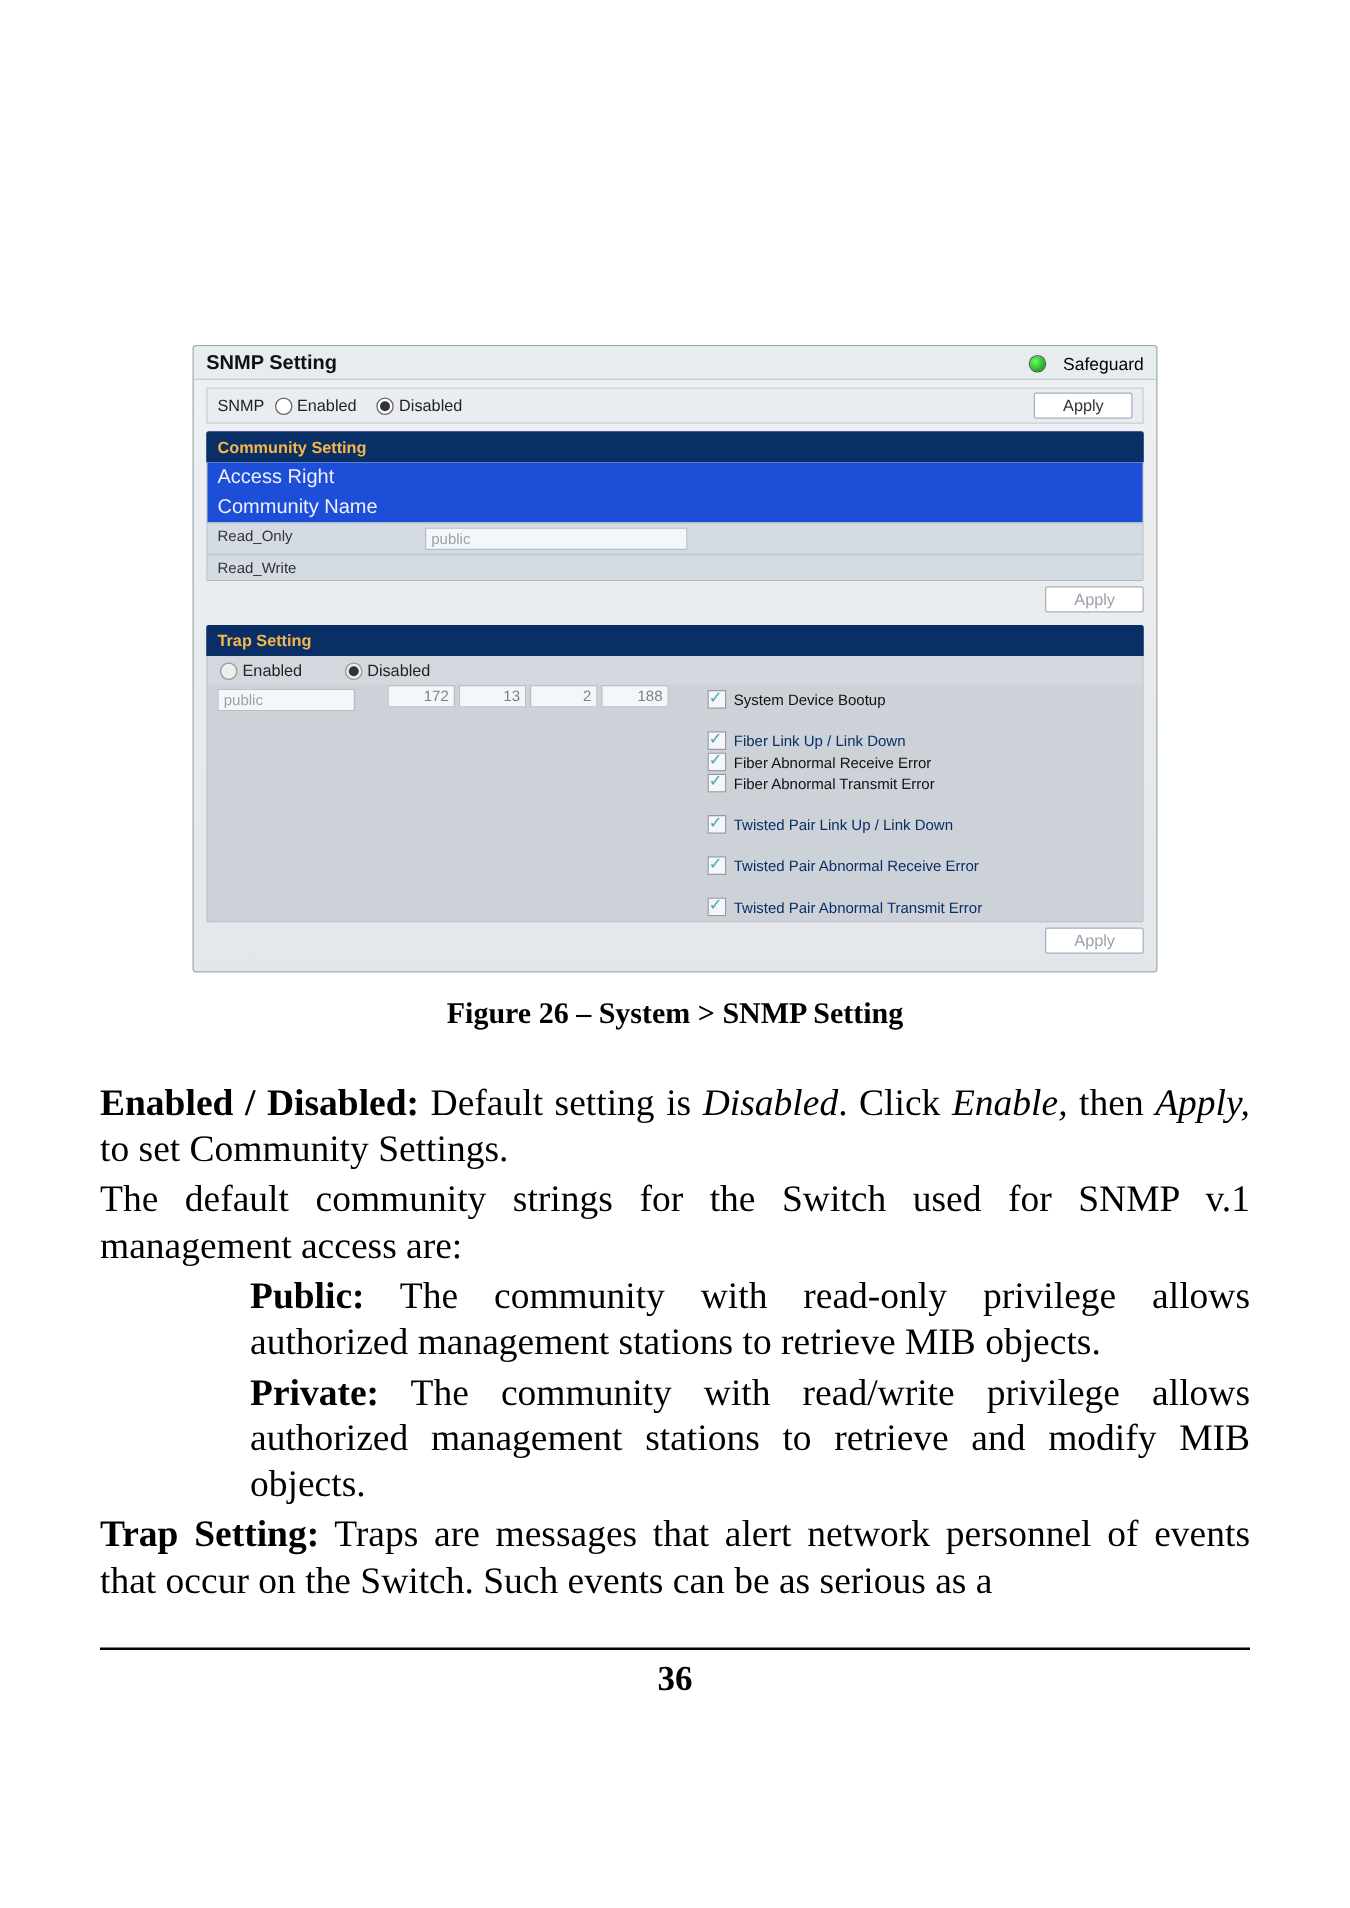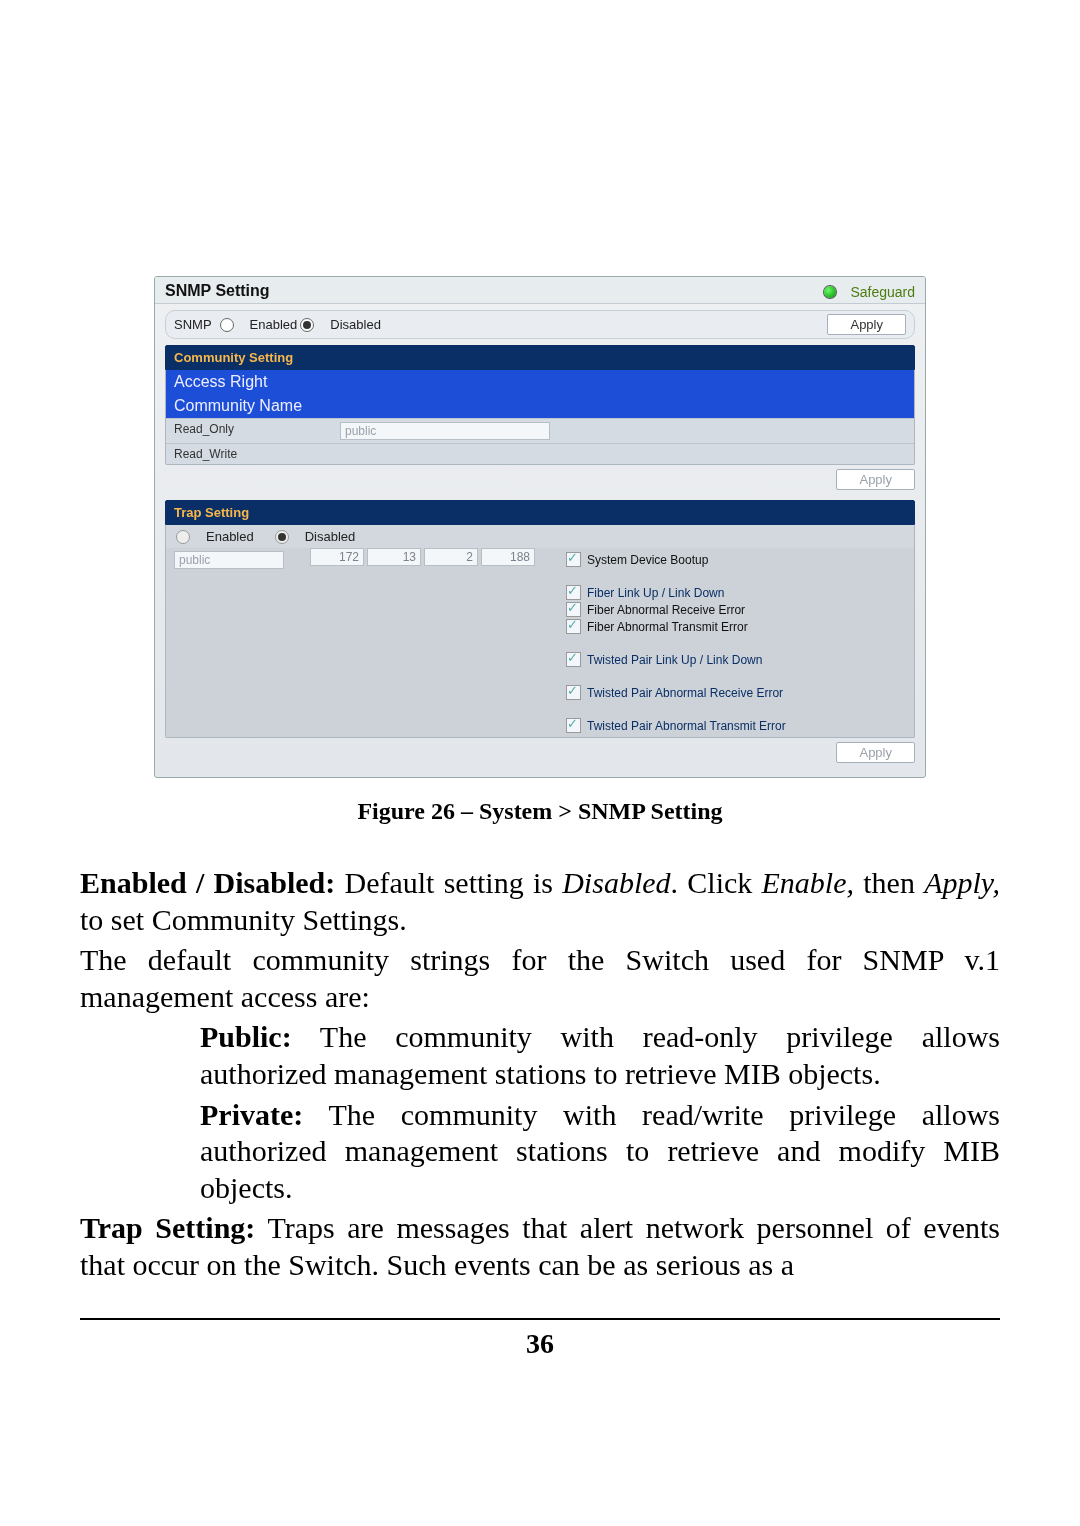--- a/index.html
+++ b/index.html
@@ -23,64 +23,64 @@
     font-family: Tahoma, Arial, sans-serif;
     font-size: 13px;
     color: #000;
     padding: 0;
     overflow: hidden;
     border-radius: 3px;
   }
   .titlebar {
     display: flex;
     justify-content: space-between;
-    align-items: flex-end;
+    align-items: center;
     padding: 5px 10px 3px 10px;
     background: #e7ecef;
     border-bottom: 1px solid #c3cbd3;
   }
   .title {
     font-weight: bold;
     font-size: 16px;
     color: #111;
   }
   .safeguard {
     display: flex;
     align-items: center;
     gap: 14px;
-    color: #4d7c0f;
+    color: #000000;
     font-size: 14px;
   }
   .safeguard-dot {
     width: 12px; height: 12px; border-radius: 50%;
     background: radial-gradient(circle at 35% 35%, #6f6, #080);
     box-shadow: 0 0 0 1px #555;
   }
   .strip {
     margin: 6px 10px 6px 10px;
     background: #e9edf1;
     border: 1px solid #c6cfd7;
     padding: 3px 8px;
     display: flex;
     align-items: center;
-    border-radius: 10px;
+    border-radius: 0;
   }
   .strip .lab { margin-right: 8px; color: #222; }
   .radio {
     width: 12px; height: 12px; border-radius: 50%;
     border: 1px solid #666; background: #fff;
     display: inline-block; vertical-align: middle; margin-right: 4px;
     position: relative;
   }
   .radio.selected::after {
     content: ""; position: absolute; inset: 2px;
     border-radius: 50%; background: #333;
   }
   .radio.disabled { background:#eee; border-color:#999; }
-  .opt { margin-right: 3px; color:#222; display:inline-flex; align-items:center;gap:12px; }
+  .opt { margin-right: 16px; color:#222; display:inline-flex; align-items:center; }
   .apply-btn {
     margin-left: auto;
     background: #fff;
     border: 1px solid #a7b0ba;
     padding: 2px 22px;
     font-family: Tahoma, Arial, sans-serif;
     font-size: 13px;
     color: #333;
     border-radius: 2px;
   }

